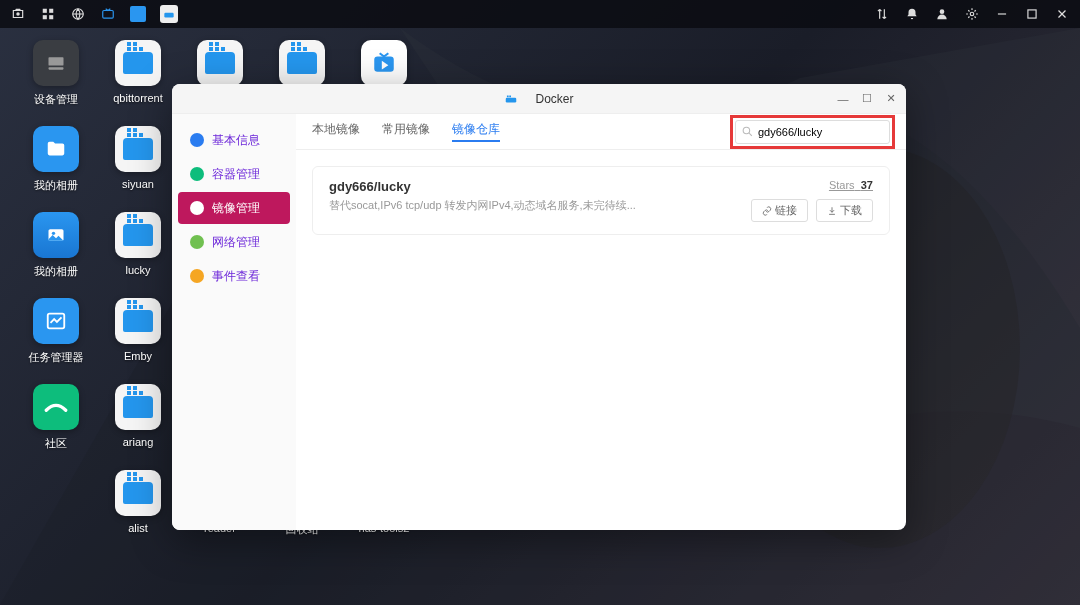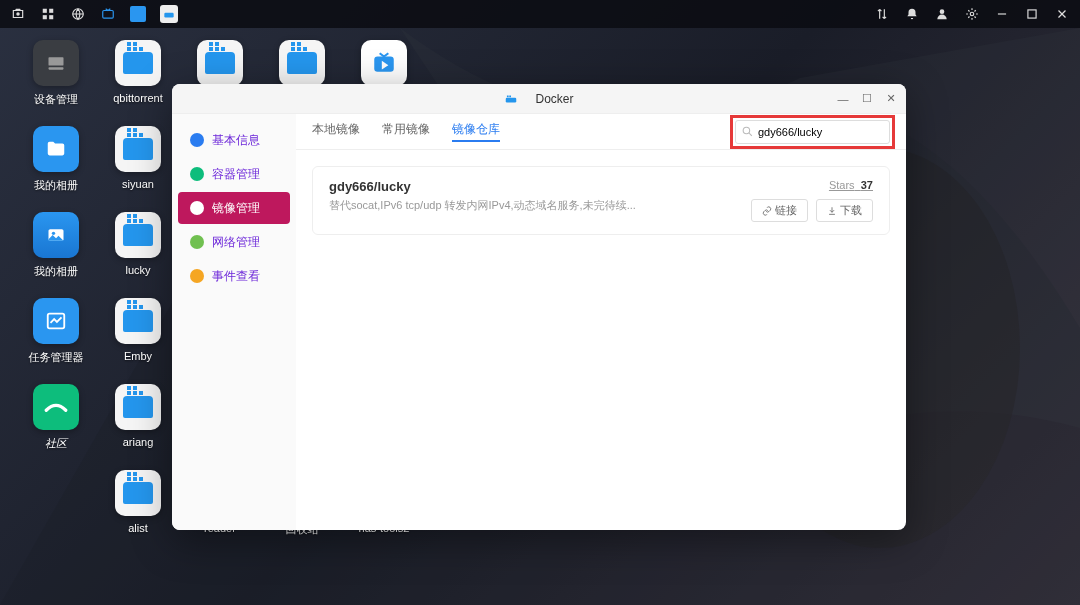--- a/index.html
+++ b/index.html
@@ -231,21 +231,21 @@
         </svg>
       </div>
       <div class="label">任务管理器</div>
     </div>
     <div class="desktop-icon" style="grid-area: 4 / 2;">
       <div class="box docker">
         <div class="docker-whale"></div>
       </div>
       <div class="label">Emby</div>
     </div>
-    <div class="desktop-icon" style="grid-area: 5 / 1; font-style: italic;">
+    <div class="desktop-icon" style="grid-area: 5 / 1;">
       <div class="box community">
         <svg width="26" height="14" viewBox="0 0 24 12" fill="none" stroke="#fff" stroke-width="3" stroke-linecap="round">
           <path d="M3 9 Q12 0 21 9"></path>
         </svg>
       </div>
       <div class="label">社区</div>
     </div>
     <div class="desktop-icon" style="grid-area: 5 / 2;">
       <div class="box docker">
         <div class="docker-whale"></div>

